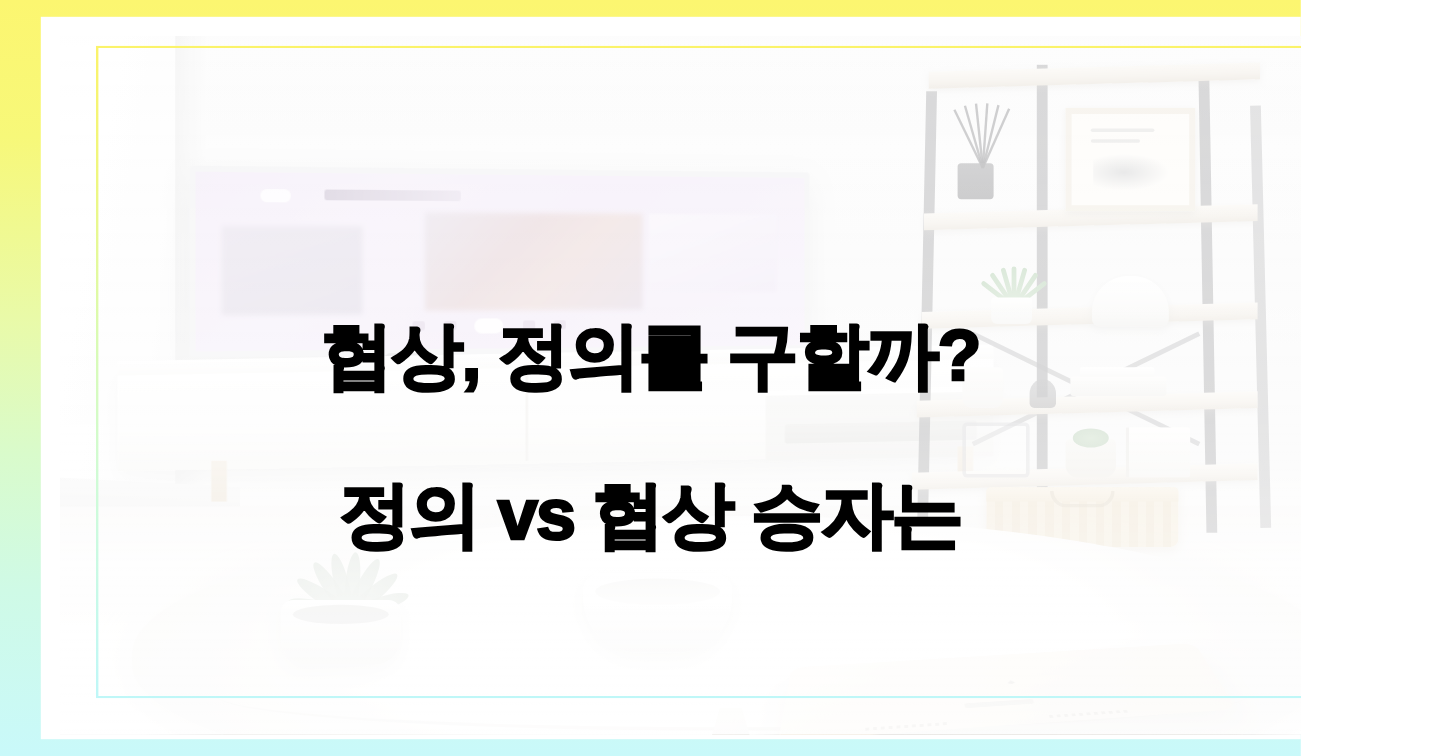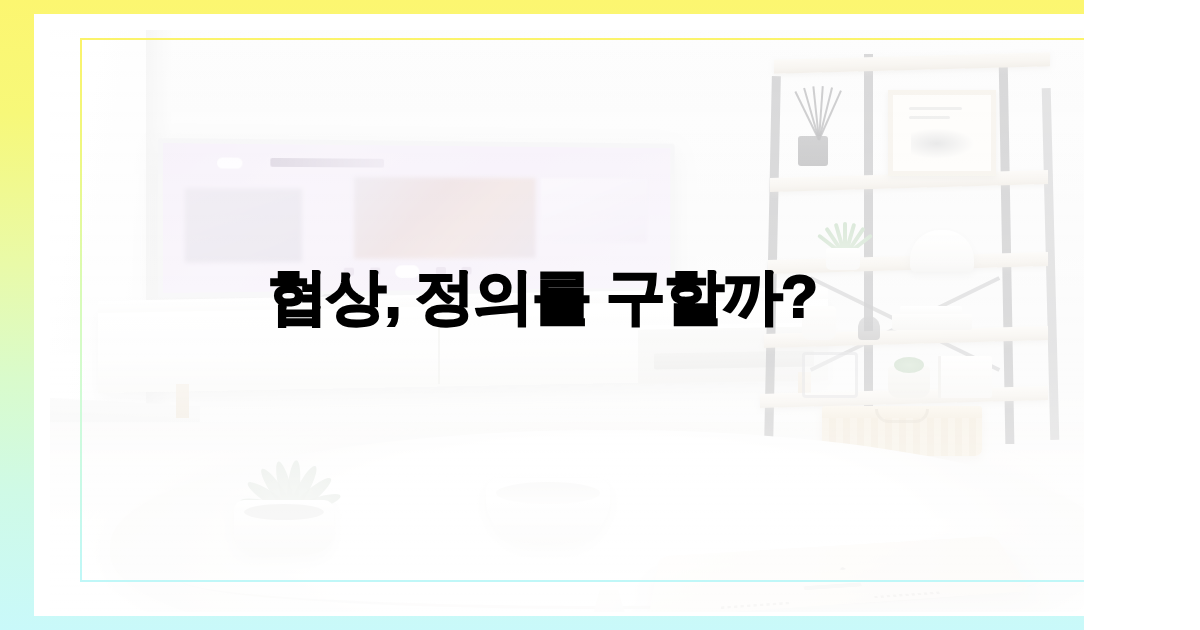--- a/index.html
+++ b/index.html
@@ -532,15 +532,16 @@
     </div>
 
     <div class="haze"></div>
     <div class="haze-strong"></div>
   </div>
 
   <div class="inner-rule"></div>
 
   <div class="title">
     <span class="title-line">협상, 정의를 구할까?</span>
+    <span class="title-line">정의 vs 협상 승자는</span>
   </div>
 
 </div>
 
 </body></html>

